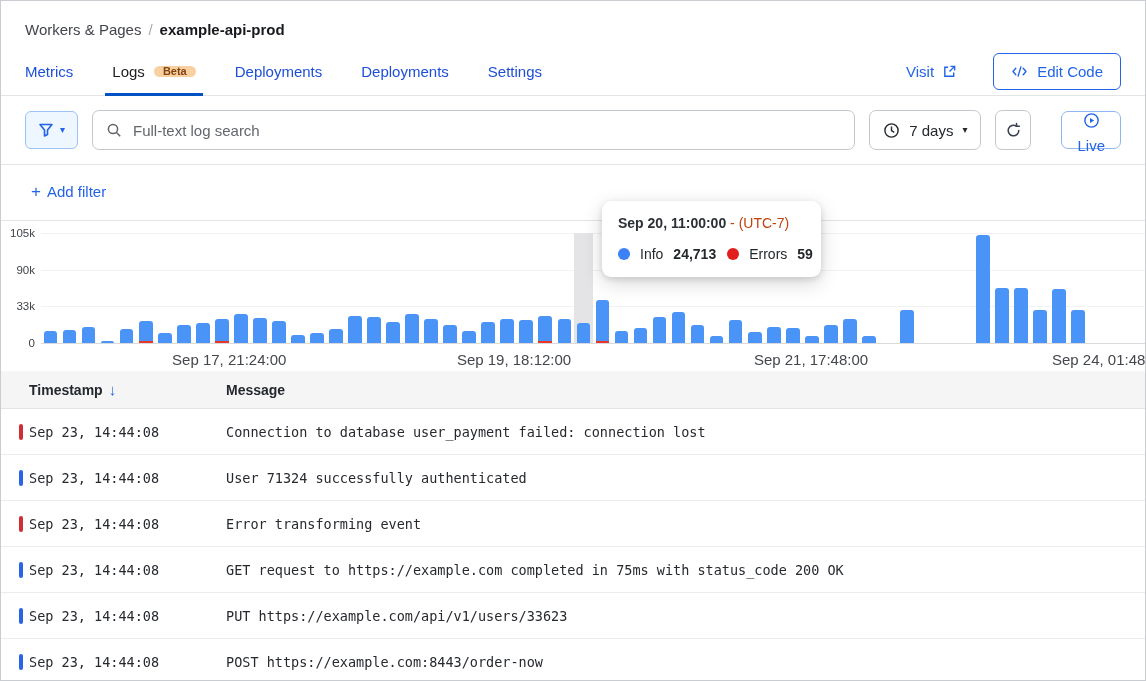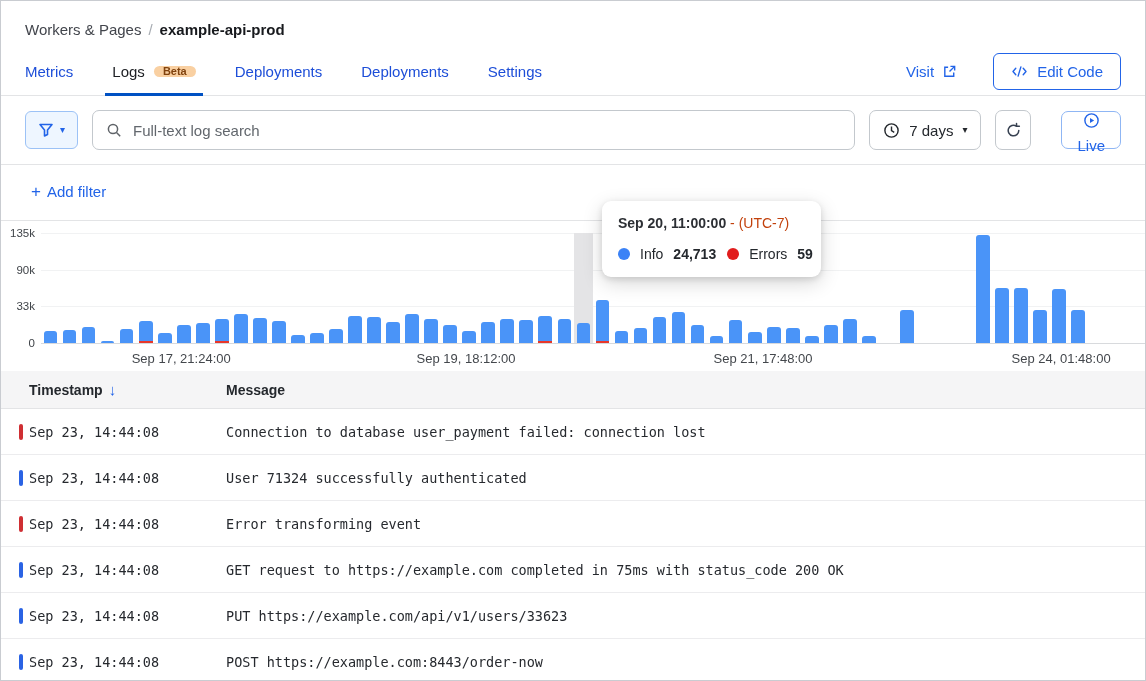--- a/index.html
+++ b/index.html
@@ -39,21 +39,21 @@
   .chart-section{position:relative;height:150px;background:#fff;}
   .ylabels{position:absolute;left:0;top:12px;width:34px;height:110px;}
   .ylabels span{position:absolute;right:0;transform:translateY(-50%);font-size:11.5px;color:#3f4348;}
   .plot{position:absolute;left:40px;right:0;top:12px;height:110px;border-bottom:1px solid #d8dadd;}
   .grid{position:absolute;left:0;right:0;height:1px;background:#f1f2f3;}
   .bars{position:absolute;left:0;right:0;top:0;bottom:0;display:flex;align-items:flex-end;}
   .slot{flex:1;height:100%;display:flex;align-items:flex-end;justify-content:center;}
   .slot.hl{background:#e4e4e6;}
   .bar{width:72%;display:flex;flex-direction:column;border-radius:3px 3px 0 0;overflow:hidden;}
   .bar-info{flex:1;}
-  .xlabels span{position:absolute;top:118px;transform:translateX(-50%);font-size:13px;color:#43474c;white-space:nowrap;}
+  .xlabels span{position:absolute;top:118px;transform:translateX(-50%);font-size:15px;color:#43474c;white-space:nowrap;margin-left:48px;}
   
   .tooltip{position:absolute;left:601px;top:200px;width:219px;background:#fff;border-radius:9px;
     box-shadow:0 2px 6px rgba(0,0,0,.12),0 6px 20px rgba(0,0,0,.16);padding:14px 16px 15px;z-index:20;box-sizing:border-box;}
   .tt-title{font-size:14px;color:#2c2f34;font-weight:700;}
   .tt-tz{color:#c2410c;font-weight:400;}
   .tt-rows{margin-top:15px;display:flex;flex-direction:row;gap:11px;}
   .tt-row{display:flex;align-items:center;gap:10px;font-size:14px;color:#24282d;}
   .tt-dot{width:12px;height:12px;border-radius:50%;flex:none;}
   .tt-val{margin-left:auto;font-weight:700;}
   
@@ -169,21 +169,21 @@
 
   <div class="addfilter-row">
     <button class="add-filter">
       <span class="plus">+</span>
       <span>Add filter</span>
     </button>
   </div>
 
   <div class="chart-section">
     <div class="ylabels">
-        <span style="top: 0%;">135k</span>
+        <span style="top: 0%;">105k</span>
         <span style="top: 33.333%;">90k</span>
         <span style="top: 66.666%;">33k</span>
         <span style="top: 99.999%;">0</span>
       </div>
     <div class="plot">
       <div class="grid" style="top:0"></div>
       <div class="grid" style="top:33.33%"></div>
       <div class="grid" style="top:66.67%"></div>
       <div class="bars">
           <div class="slot">

